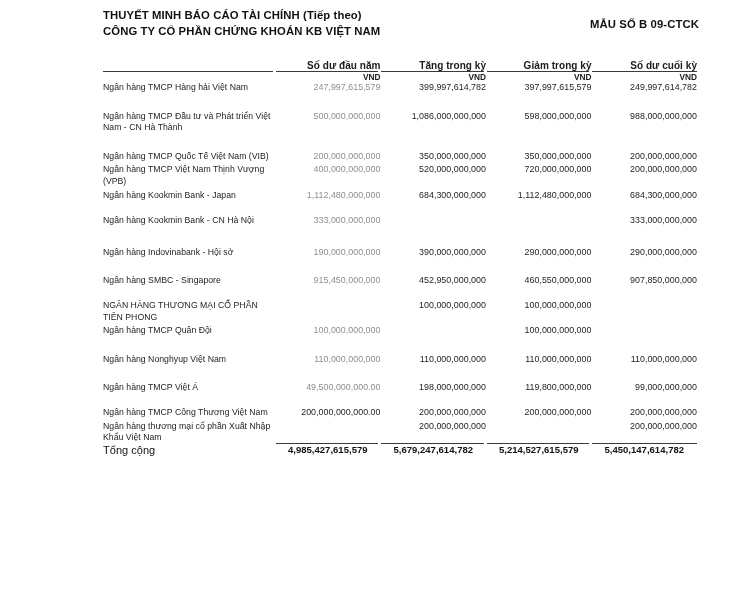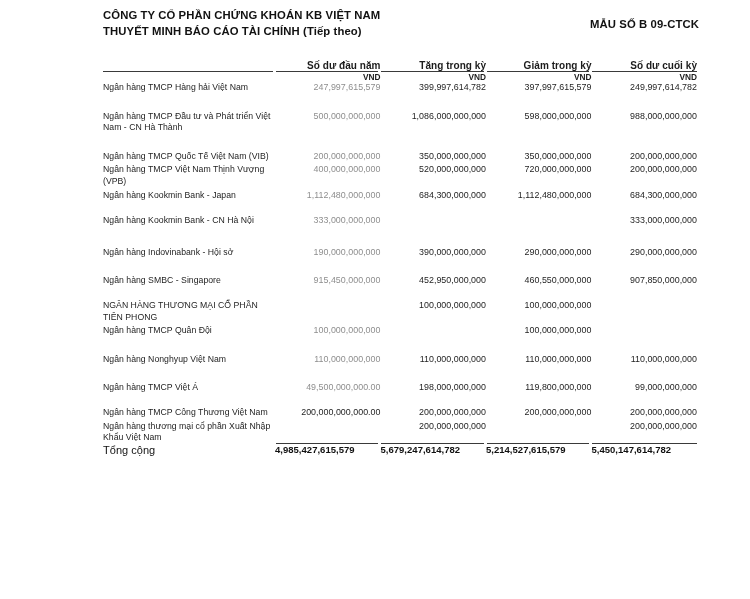--- a/index.html
+++ b/index.html
@@ -135,36 +135,36 @@
     font-size: 11px;
     font-weight: normal;
     color: #111111;
     padding: 6px 8px 0 0;
     letter-spacing: 0.02px;
   }
   .total-num {
     font-size: 9.5px;
     font-weight: bold;
     color: #111111;
-    text-align: left;
+    text-align: center;
     padding: 6px 2px 0 0;
     border-top: 1.15px solid #3a3a3a;
     white-space: nowrap;
     letter-spacing: 0.02px;
   }
 </style>
 </head>
 <body>
 
 <div class="page">
 
   <div class="doc-header">
     <div class="doc-header-left">
+      <div>THUYẾT MINH BÁO CÁO TÀI CHÍNH (Tiếp theo)</div>
       <div>CÔNG TY CỔ PHẦN CHỨNG KHOÁN KB VIỆT NAM</div>
-      <div>THUYẾT MINH BÁO CÁO TÀI CHÍNH (Tiếp theo)</div>
     </div>
     <div class="doc-header-right">MẪU SỐ B 09-CTCK</div>
   </div>
 
   <table class="tbl">
     <colgroup>
       <col class="c-label">
       <col class="c-num">
       <col class="c-num">
       <col class="c-num">

